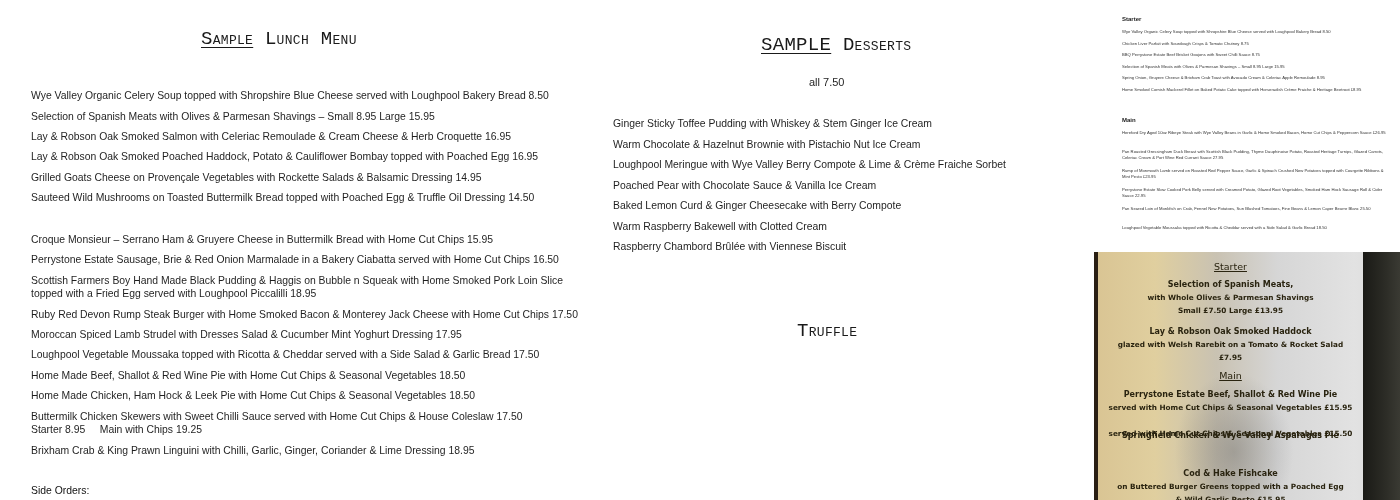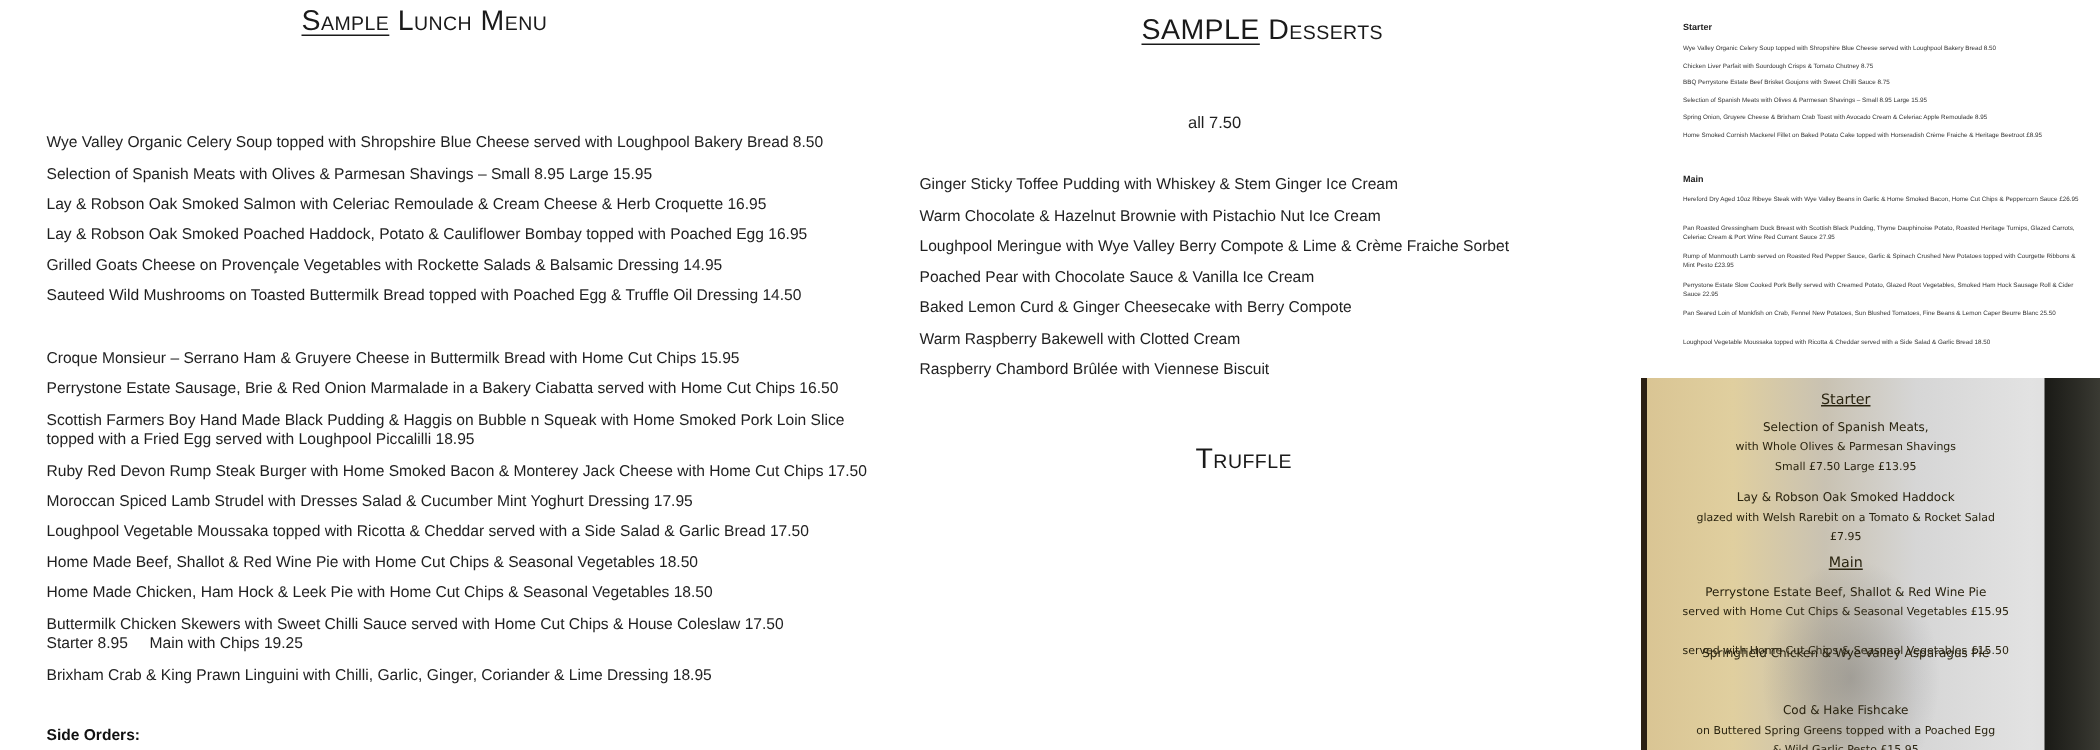--- a/index.html
+++ b/index.html
@@ -6,53 +6,53 @@
   html, body { width: 1400px; height: 500px; overflow: hidden; background: #ffffff; }
   body { position: relative; font-family: "Liberation Sans", "DejaVu Sans", sans-serif; color: #222; }
 
   .panel { position: absolute; top: 0; }
   .lunch { left: 0; width: 560px; height: 500px; }
   .desserts { left: 560px; width: 540px; height: 420px; }
   .digital-menu { left: 1110px; width: 290px; height: 250px; }
   .photo-menu { left: 1094px; top: 252px; width: 306px; height: 248px; overflow: hidden; }
 
   .smallcaps-title {
-    position: absolute; font-family: Liberation Sans, sans-serif; font-variant: small-caps;
-    font-size: 19px; letter-spacing: 0.3px; color: #1a1a1a; white-space: nowrap;
+    position: absolute; font-family: Liberation Mono, monospace; font-variant: small-caps;
+    font-size: 19px; letter-spacing: 0.3px; color: #1a1a1a; white-space: nowrap; margin-top: 24px;
   }
   .smallcaps-title .u { text-decoration: underline; text-underline-offset: 3px; text-decoration-thickness: 1px; }
 
   .item { position: absolute; font-size: 10.4px; line-height: 14px; color: #1f1f1f; white-space: nowrap; }
   .lunch .item { left: 31px; }
   .desserts .item { left: 53px; }
-  .side-head { position: absolute; left: 31px; font-weight: bold; font-size: 10.4px; color: #111; }
+  .side-head { position: absolute; left: 31px; font-weight: normal; font-size: 10.4px; color: #111; }
 
-  .all-price { position: absolute; left: 232px; top: 76px; font-size: 11px; color: #1f1f1f; }
+  .all-price { position: absolute; left: 249px; top: 76px; font-size: 11px; color: #1f1f1f; }
 
   
   .dm-head { position: absolute; left: 12px; font-size: 6px; font-weight: bold; color: #222; }
   .dm-item { position: absolute; left: 12px; width: 268px; font-size: 4.2px; line-height: 6px; color: #333; }
 
   
   .photo-bg {
     position: absolute; inset: 0;
     background: linear-gradient(90deg, #d9c493 0%, #e0cf9f 20%, #c9c2b2 40%, #d6d6d6 60%, #e2e2e2 85%, #d8d8d8 100%);
   }
   .photo-leftedge { position: absolute; left: 0; top: 0; width: 4px; height: 100%; background: #2a1f14; }
   .photo-rightdark { position: absolute; left: 269px; top: 0; width: 37px; height: 100%;
     background: linear-gradient(90deg, #1a1a16, #2c2c26 60%, #3a3a33); }
   .photo-shadow {
     position: absolute; left: 80px; top: 120px; width: 120px; height: 160px;
     background: radial-gradient(ellipse at 50% 50%, rgba(80,80,80,0.35), rgba(80,80,80,0) 70%);
   }
   .ph { position: absolute; left: 4px; width: 265px; text-align: center; font-family: "DejaVu Sans", sans-serif;
     color: #2a2410; white-space: nowrap; }
   .ph-head { font-size: 9.5px; text-decoration: underline; }
-  .ph-bold { font-size: 8px; font-weight: normal; }
-  .ph-reg { font-size: 7.3px; }
+  .ph-bold { font-size: 8px; font-weight: bold; }
+  .ph-reg { font-size: 7.3px; font-weight: bold; }
 </style>
 </head>
 <body>
 
 <section class="panel lunch">
   <div class="smallcaps-title" style="left:201px; top:4px;">
     <span class="u">Sample</span>
     <span>Lunch Menu</span>
   </div>
 
@@ -127,15 +127,15 @@
   <div class="ph ph-reg" style="top:54px">Small £7.50 Large £13.95</div>
   <div class="ph ph-bold" style="top:75px">Lay &amp; Robson Oak Smoked Haddock</div>
   <div class="ph ph-reg" style="top:88px">glazed with Welsh Rarebit on a Tomato &amp; Rocket Salad</div>
   <div class="ph ph-reg" style="top:101px">£7.95</div>
   <div class="ph ph-head" style="top:118px">Main</div>
   <div class="ph ph-bold" style="top:138px">Perrystone Estate Beef, Shallot &amp; Red Wine Pie</div>
   <div class="ph ph-reg" style="top:151px">served with Home Cut Chips &amp; Seasonal Vegetables  £15.95</div>
   <div class="ph ph-bold" style="top:179px">Springfield Chicken &amp; Wye Valley Asparagus Pie</div>
   <div class="ph ph-reg" style="top:177px">served with Home Cut Chips &amp; Seasonal Vegetables  £15.50</div>
   <div class="ph ph-bold" style="top:217px">Cod &amp; Hake Fishcake</div>
-  <div class="ph ph-reg" style="top:230px">on Buttered Spring Greens topped with a Poached Egg</div>
+  <div class="ph ph-reg" style="top:230px">on Buttered Burger Greens topped with a Poached Egg</div>
   <div class="ph ph-reg" style="top:243px">&amp; Wild Garlic Pesto  £15.95</div>
 </section>
 
 </body></html>

